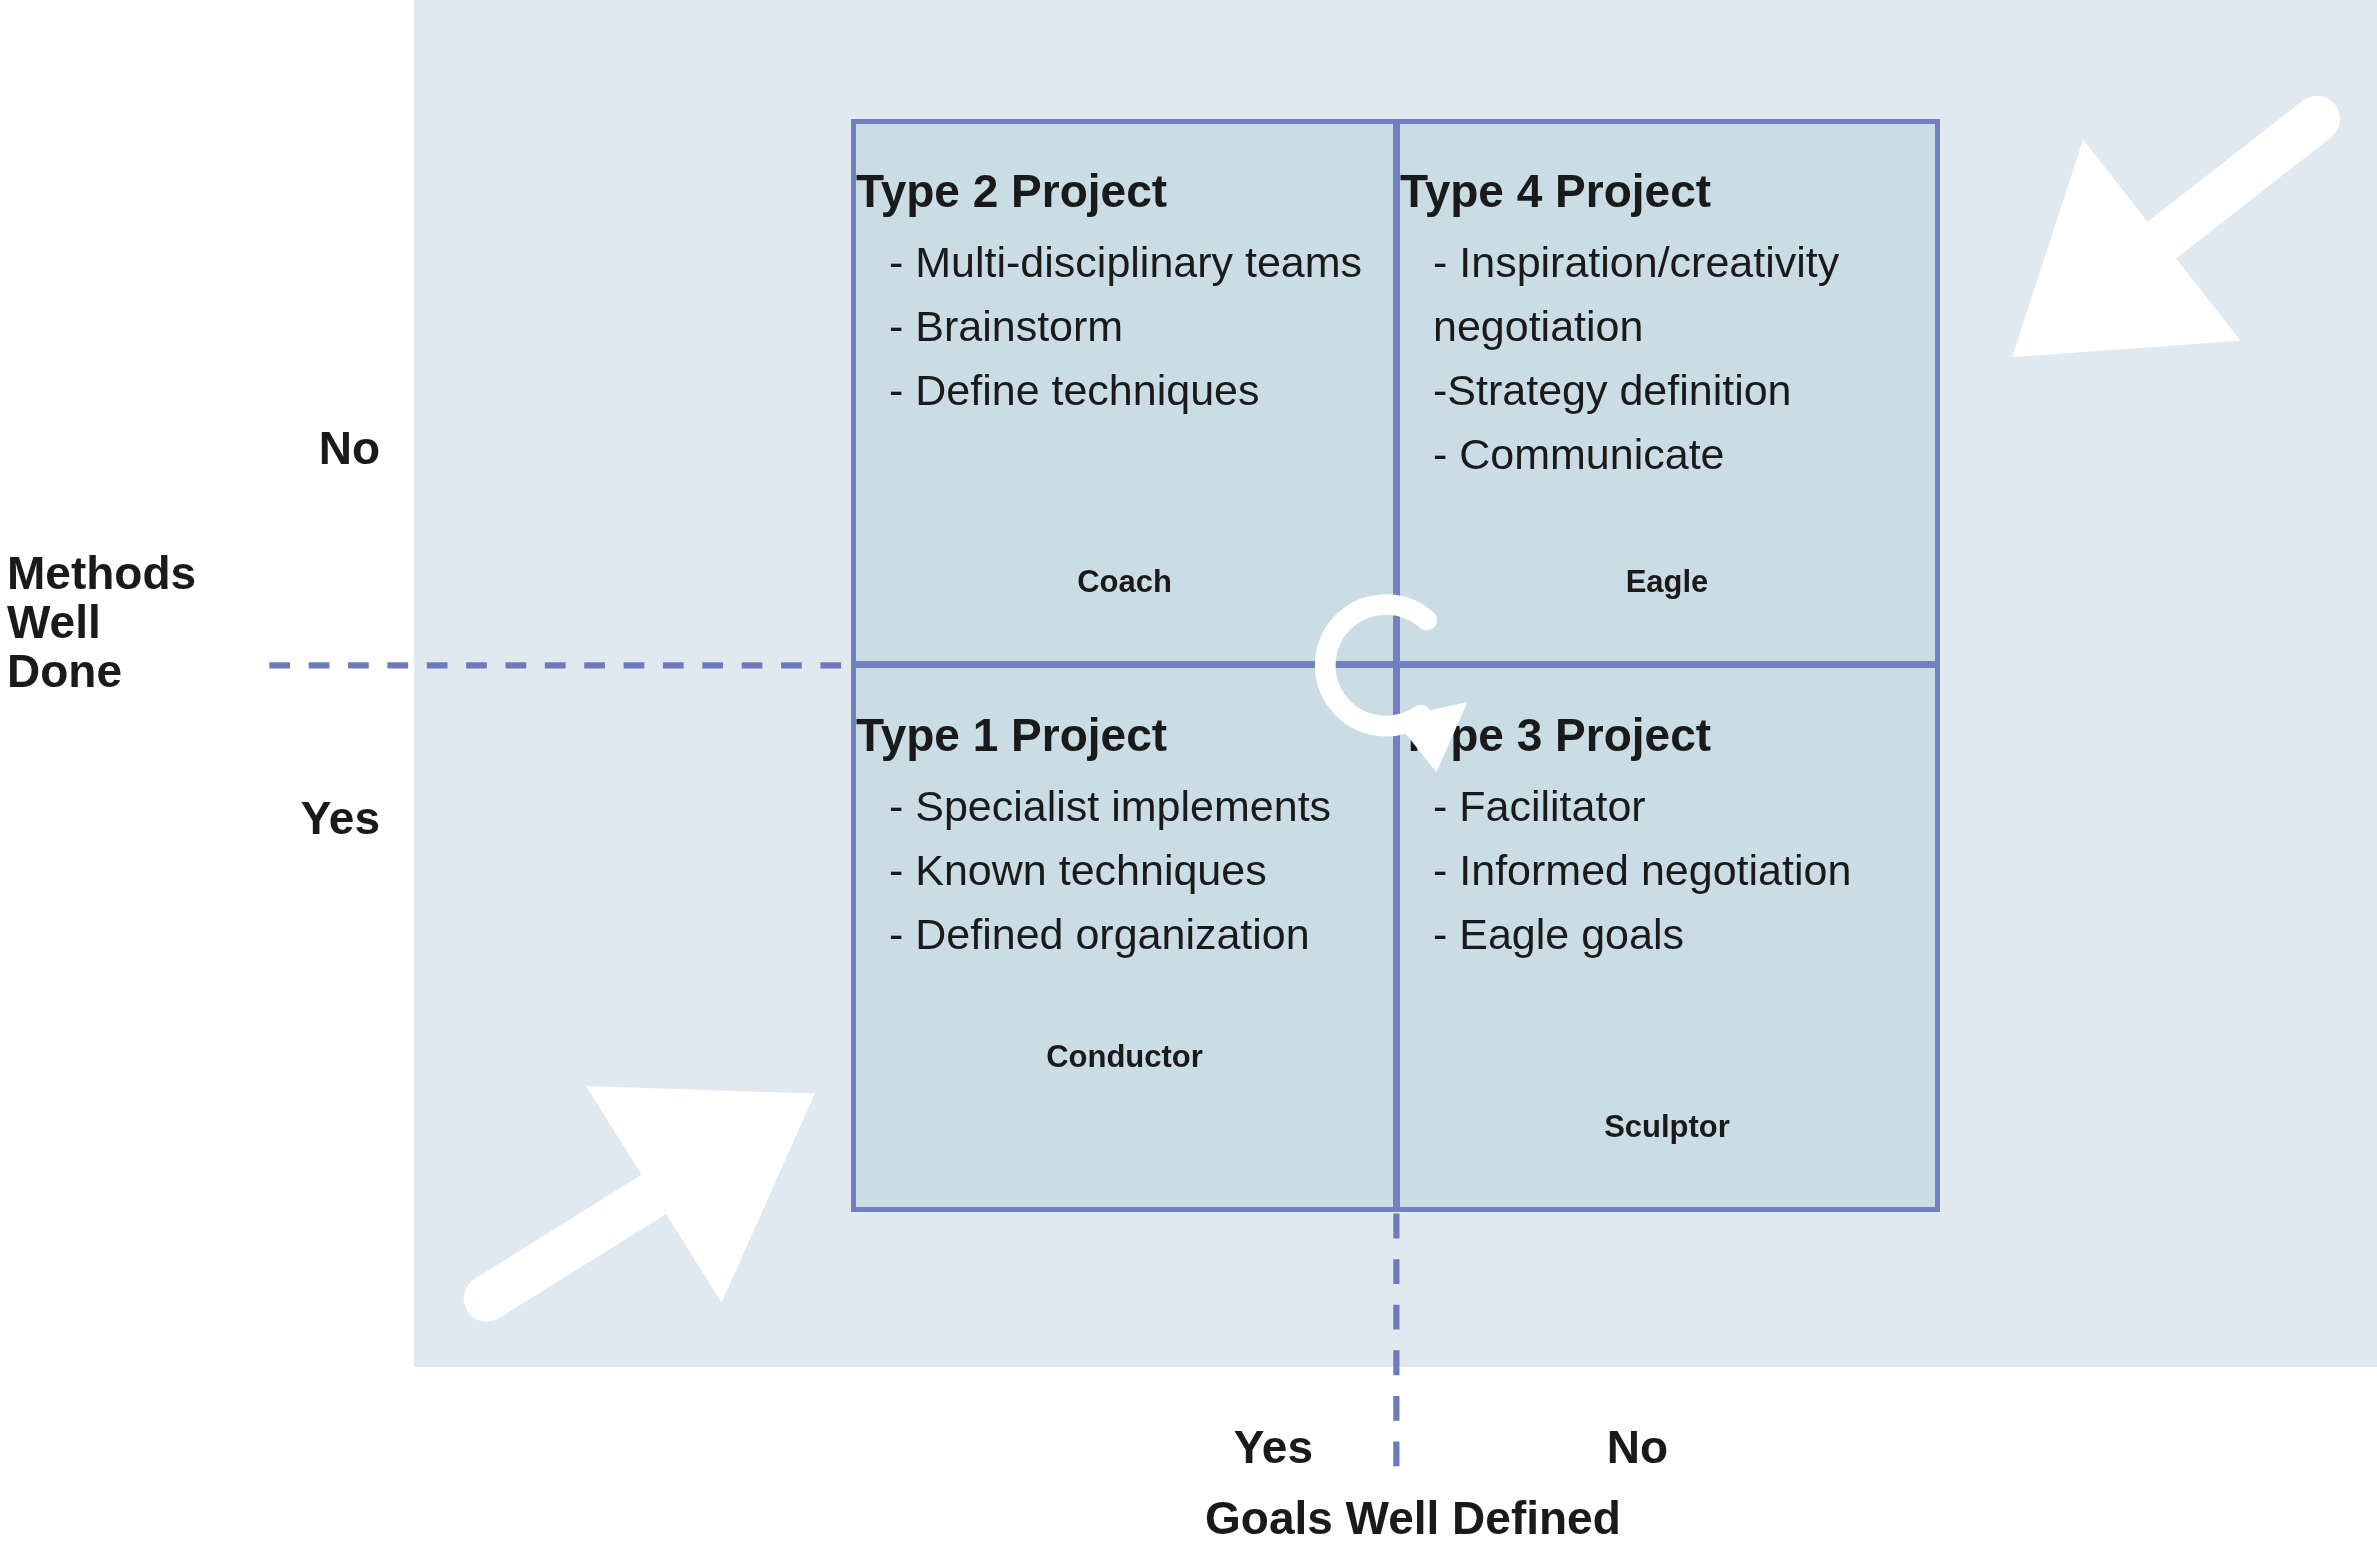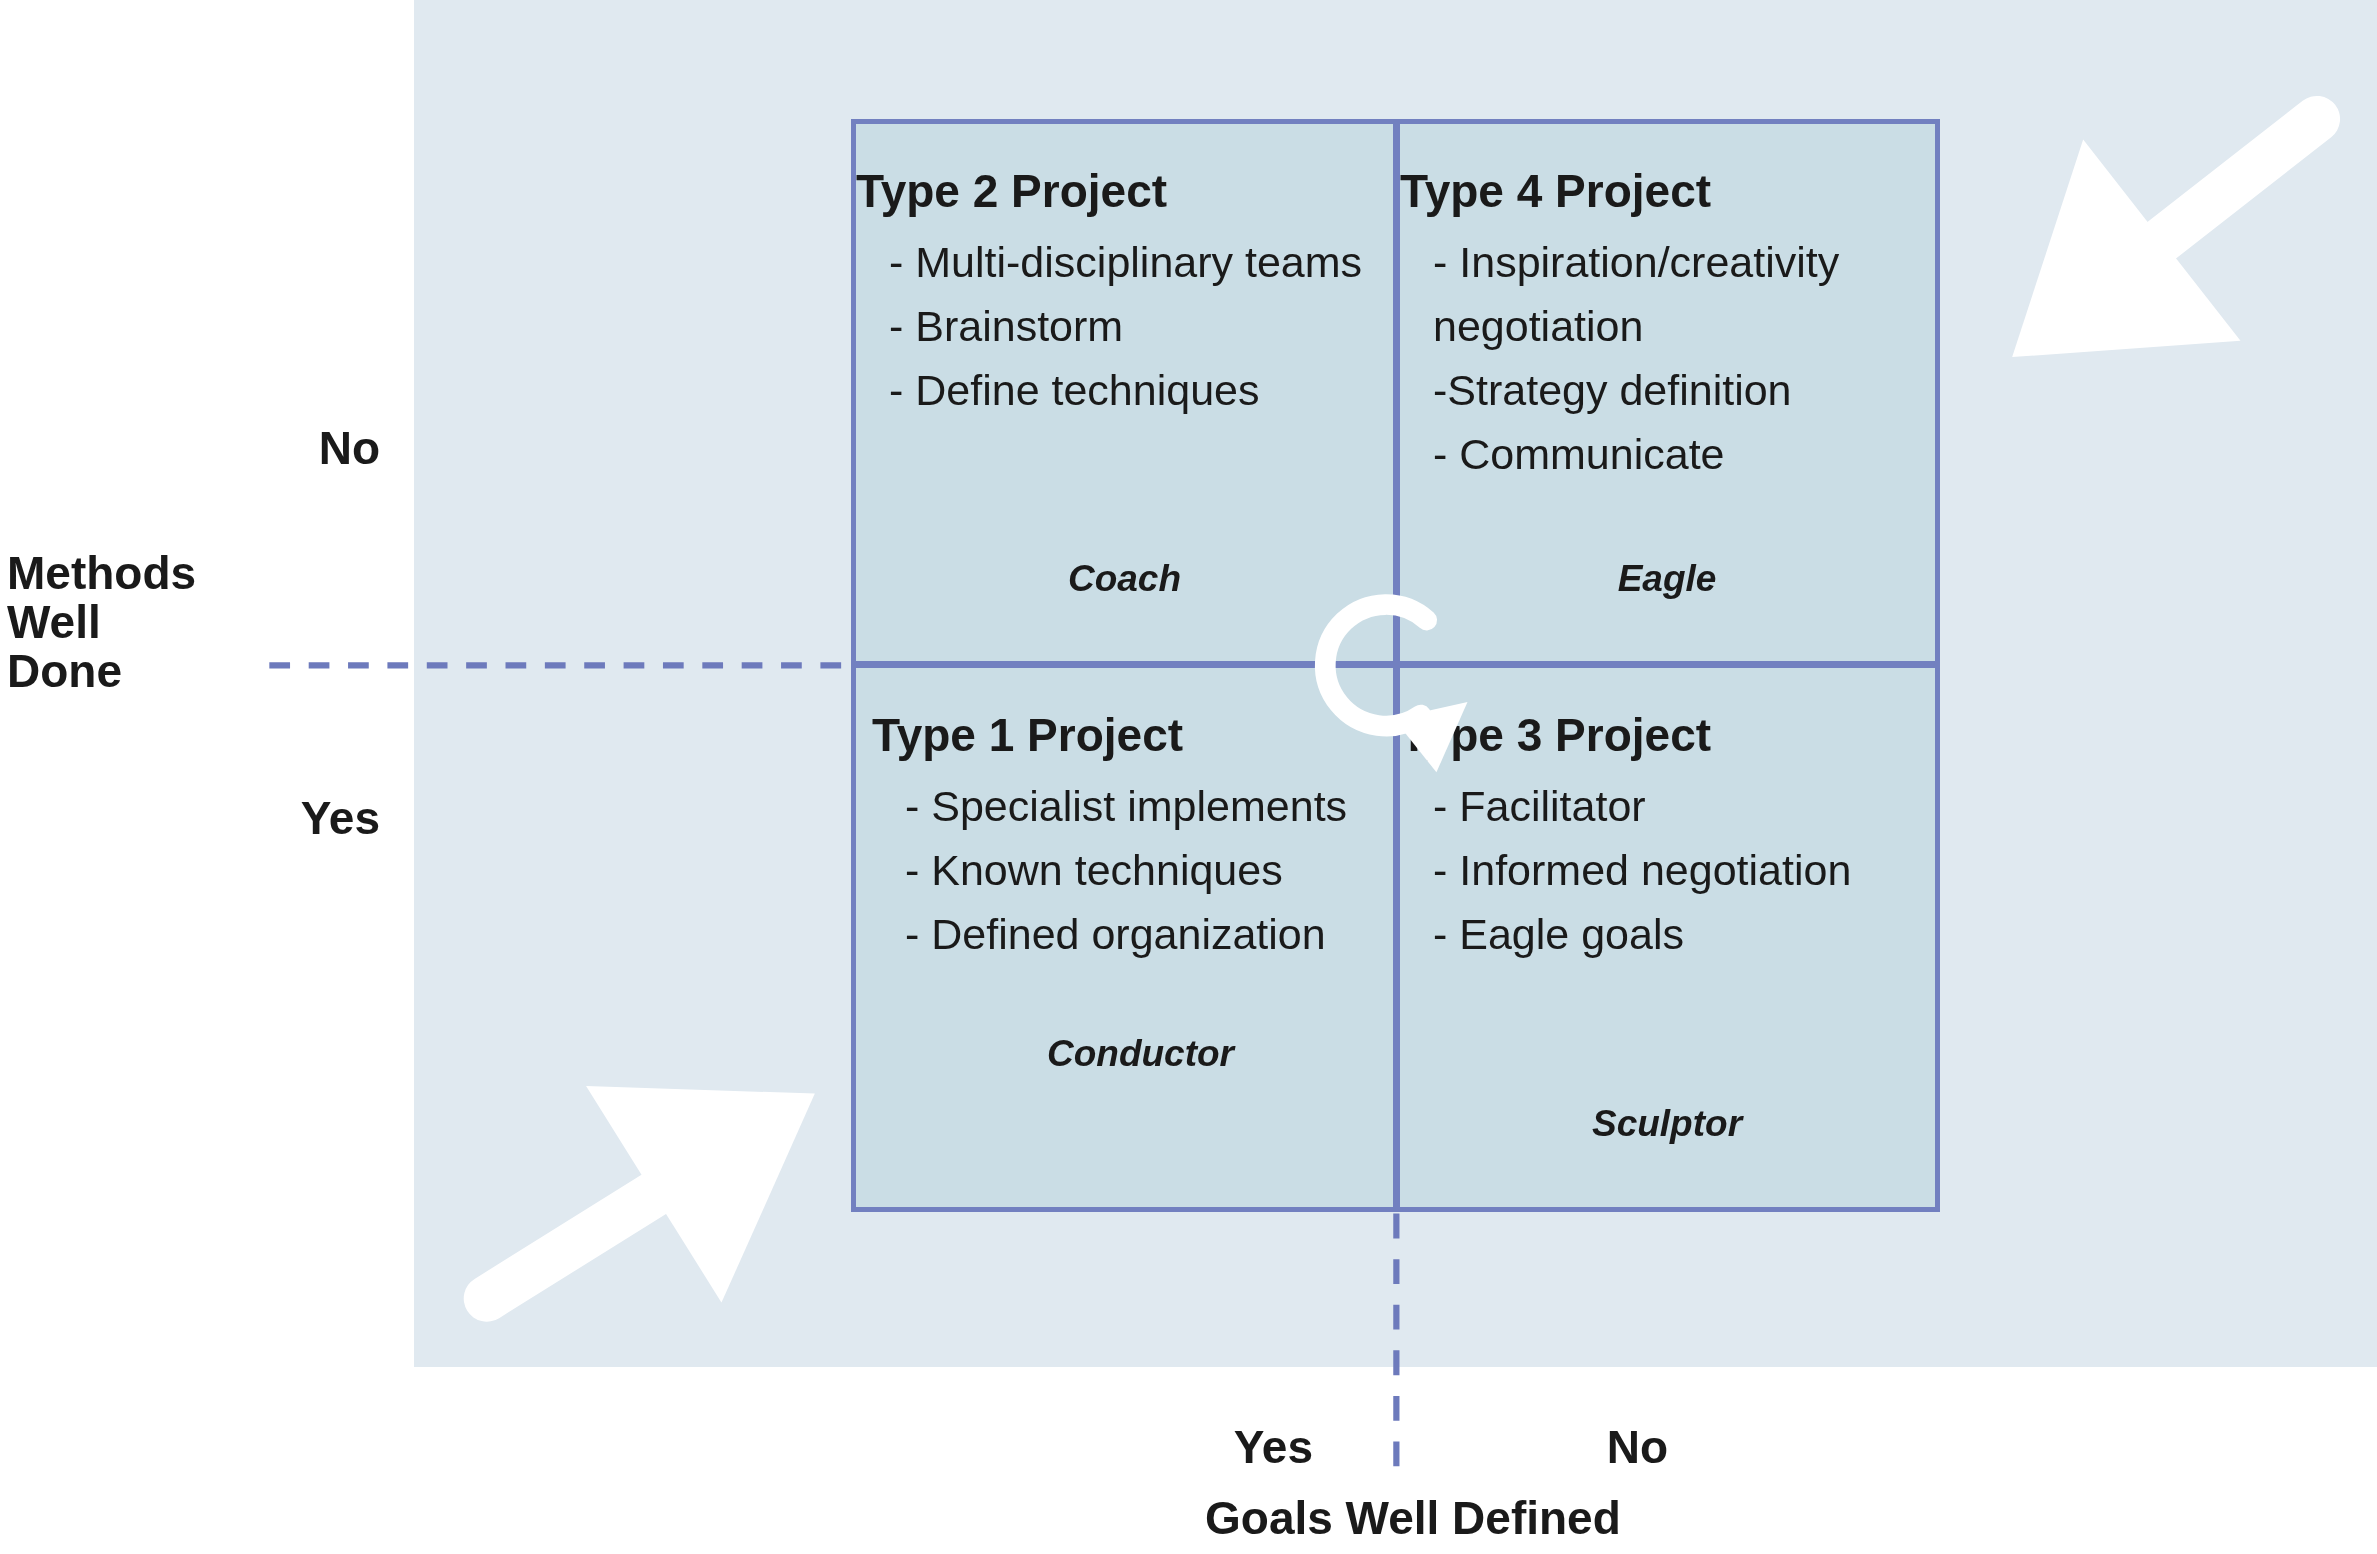--- a/index.html
+++ b/index.html
@@ -19,31 +19,31 @@
     position:absolute;left:851px;top:119px;width:1089px;height:1093px;
     background:#cadde5;
     border:5.5px solid #7280c0;
     box-sizing:border-box;
   }
   .vline{position:absolute;left:537px;top:0;width:7px;height:100%;background:#7280c0;}
   .hline{position:absolute;top:537px;left:0;height:7px;width:100%;background:#7280c0;}
   .cell{position:absolute;box-sizing:border-box;}
   .cell.tl{left:0;top:0;width:537px;height:537px;}
   .cell.tr{left:544px;top:0;width:534px;height:537px;border-radius:13px;}
-  .cell.bl{left:16px;top:544px;width:537px;height:468px;}
+  .cell.bl{left:0;top:544px;width:537px;height:468px;}
   .cell.br{left:544px;top:544px;width:534px;height:538px;}
   .q-title{
     margin-top:35px;text-align:left;
     font-size:46px;font-weight:700;line-height:64px;white-space:nowrap;
   }
   .bullets{margin-top:7px;padding-left:33px;}
   .bullet{font-size:43px;line-height:64px;white-space:nowrap;}
   .role{
     position:absolute;bottom:61px;left:0;width:100%;text-align:center;
-    font-size:37px;font-weight:700;white-space:nowrap;font-style:italic;
+    font-size:31px;font-weight:700;white-space:nowrap;
   }
   .axis-label{
     position:absolute;font-size:46px;font-weight:700;line-height:50px;white-space:nowrap;
   }
   .center{text-align:right;}
   #y-no{left:221px;top:423px;width:159px;}
   #y-yes{left:221px;top:793px;width:159px;}
   #y-title{left:7px;top:549px;line-height:49px;}
   #x-yes{left:1147px;top:1422px;width:166px;}
   #x-no{left:1502px;top:1422px;width:166px;}

